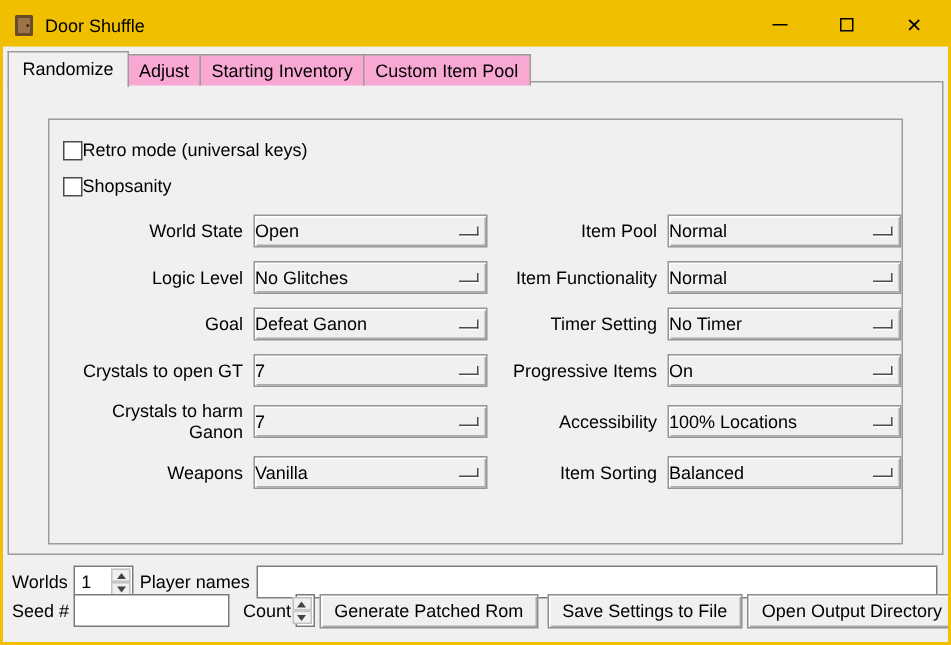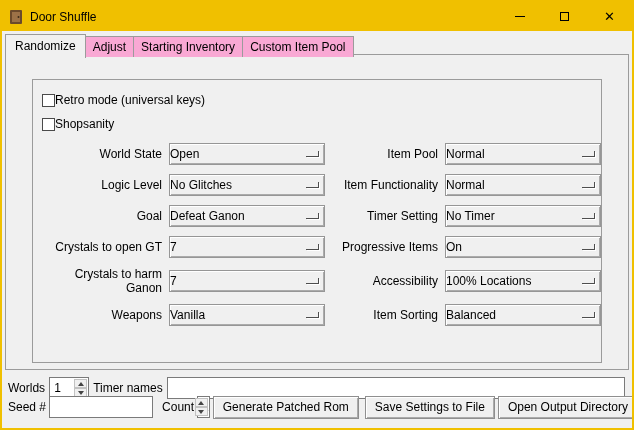--- a/index.html
+++ b/index.html
@@ -231,21 +231,21 @@
       <span>1</span>
       <span class="spin-arrows">
         <span class="spin-arrow">
             <span class="tri-up"></span>
           </span>
         <span class="spin-arrow">
             <span class="tri-down"></span>
           </span>
       </span>
     </div>
-    <span class="lbl">Timer names</span>
+    <span class="lbl">Player names</span>
     <input type="text" class="text-input player-input" value="" style="">
   </div>
 
   <div class="row2">
     <span class="lbl">Seed #</span>
     <input type="text" class="text-input seed-input" value="" style="">
     <span class="lbl" style="margin-left:6px">Count</span>
     <div class="spin spin-count">
       <span>1</span>
       <span class="spin-arrows">

